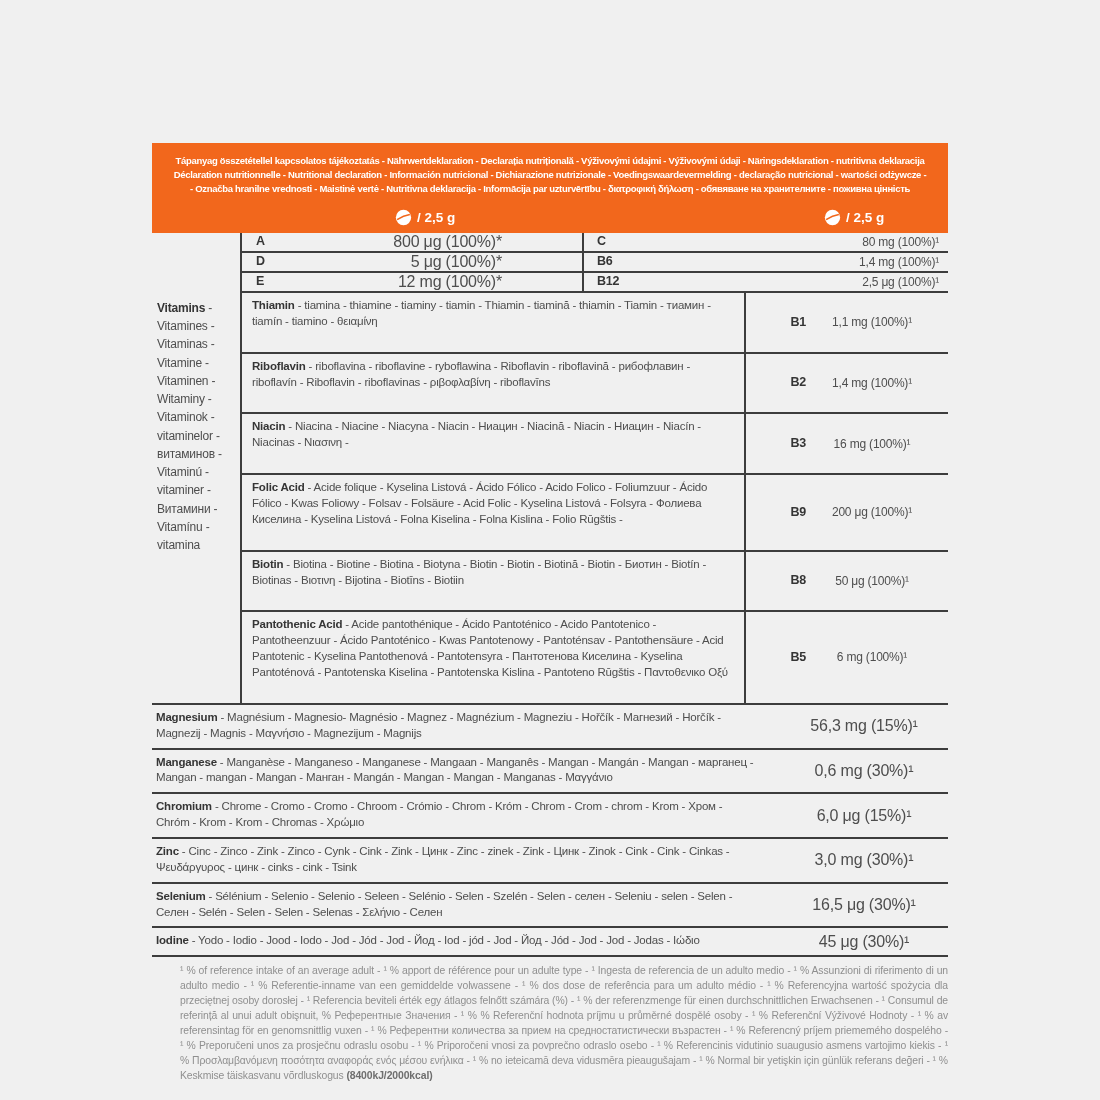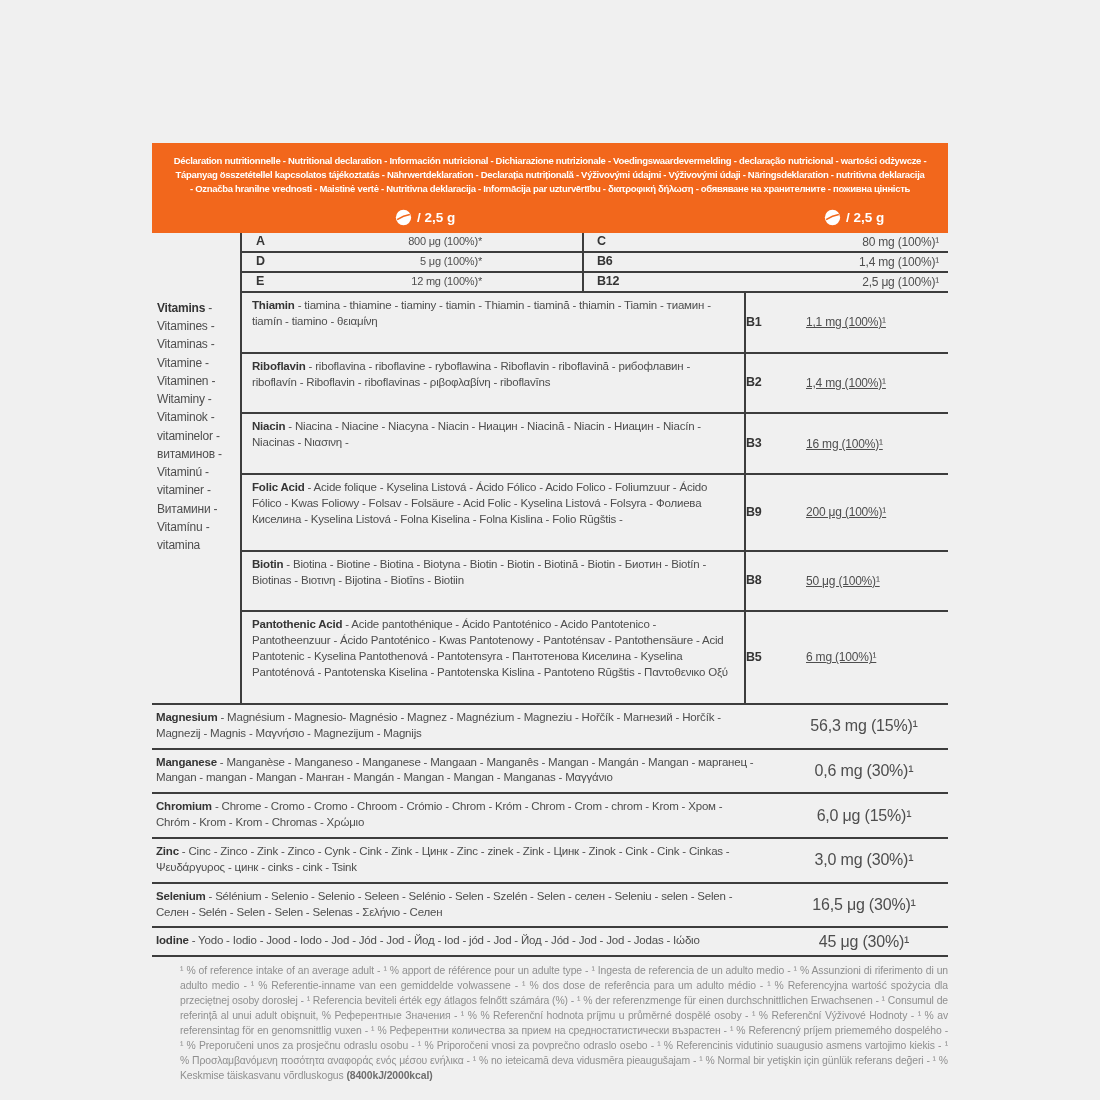--- a/index.html
+++ b/index.html
@@ -35,49 +35,49 @@
     font-size:12px;line-height:1.52;letter-spacing:-0.2px;}
   .vit-main{flex:1;min-width:0;}
 
   .s1row{display:flex;height:20px;border-bottom:2px solid var(--line);align-items:center;}
   .s1row:nth-child(3){border-bottom:2.5px solid var(--line);}
   .half-l{width:340px;display:flex;align-items:center;height:100%;}
   .half-r{flex:1;display:flex;align-items:center;height:100%;border-left:2px solid var(--line);}
   .code{font-weight:bold;font-size:12.5px;color:var(--bold);}
   .half-l .code{width:48px;padding-left:14px;}
   .half-r .code{width:56px;padding-left:13px;}
-  .half-l .val{flex:1;text-align:right;padding-right:100px;font-size:11px;}
+  .half-l .val{flex:1;text-align:right;padding-right:80px;font-size:16px;}
   .half-r .val{flex:1;text-align:right;padding-right:9px;font-size:12px;}
 
   .vrow{display:flex;border-bottom:2px solid var(--line);}
   .vrow:last-child{border-bottom:none;}
   .vdesc{flex:1;min-width:0;padding:5px 12px 22px 10px;}
   .vright{width:204px;border-left:2px solid var(--line);display:flex;align-items:center;}
-  .vcode{width:60px;text-align:left;font-weight:bold;font-size:12.5px;color:var(--bold);}
-  .vval{flex:1;padding-right:10px;font-size:12px;text-decoration:underline;}
+  .vcode{width:60px;text-align:right;font-weight:bold;font-size:12.5px;color:var(--bold);}
+  .vval{flex:1;text-align:center;padding-right:10px;font-size:12px;}
   .vrow.tall .vdesc{min-height:78px;}
 
   
   .mrow{display:flex;align-items:center;border-bottom:2px solid var(--line);}
   .mdesc{flex:1;min-width:0;padding:5px 14px 6px 4px;}
   .mval{width:180px;text-align:center;padding-left:12px;font-size:16px;}
 
   
   .footnote{margin-top:7px;font-size:10.4px;line-height:1.44;color:var(--foot);
     text-align:justify;letter-spacing:-0.1px;margin-left:28px;}
   .footnote b{color:#6e6e6e;}
 </style>
 </head>
 <body>
 
 <div class="sheet">
 
   <div class="banner">
+    <div class="banner-line">Tápanyag összetétellel kapcsolatos tájékoztatás - Nährwertdeklaration - Declarația nutrițională - Výživovými údajmi - Výživovými údaji - Näringsdeklaration - nutritivna deklaracija</div>
     <div class="banner-line">Déclaration nutritionnelle - Nutritional declaration - Información nutricional - Dichiarazione nutrizionale - Voedingswaardevermelding - declaração nutricional - wartości odżywcze -</div>
-    <div class="banner-line">Tápanyag összetétellel kapcsolatos tájékoztatás - Nährwertdeklaration - Declarația nutrițională - Výživovými údajmi - Výživovými údaji - Näringsdeklaration - nutritivna deklaracija</div>
     <div class="banner-line">- Označba hranilne vrednosti - Maistinė vertė - Nutritivna deklaracija - Informācija par uzturvērtību - διατροφική δήλωση - обявяване на хранителните - поживна цінність</div>
     <div class="serving left">
       <svg class="pill" viewBox="0 0 20 20">
         <circle cx="10" cy="10" r="9" fill="#ffffff"></circle>
         <path d="M2.5 12.5 Q10 7.5 17.5 6.5" stroke="#f2671c" stroke-width="1.8" fill="none"></path>
       </svg>
       <span>/ 2,5 g</span>
     </div>
     <div class="serving right">
       <svg class="pill" viewBox="0 0 20 20">

